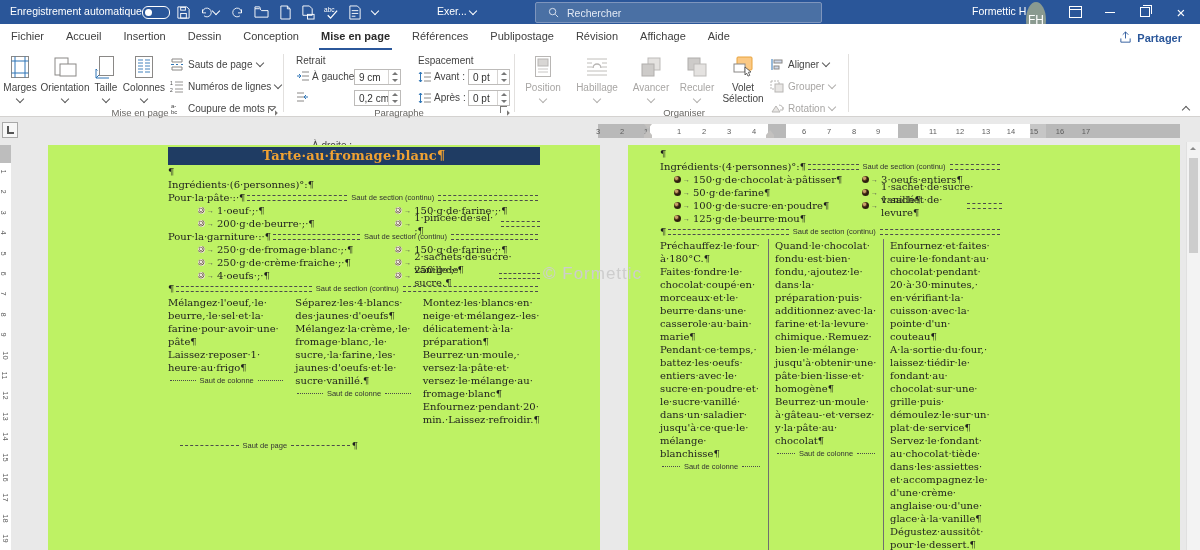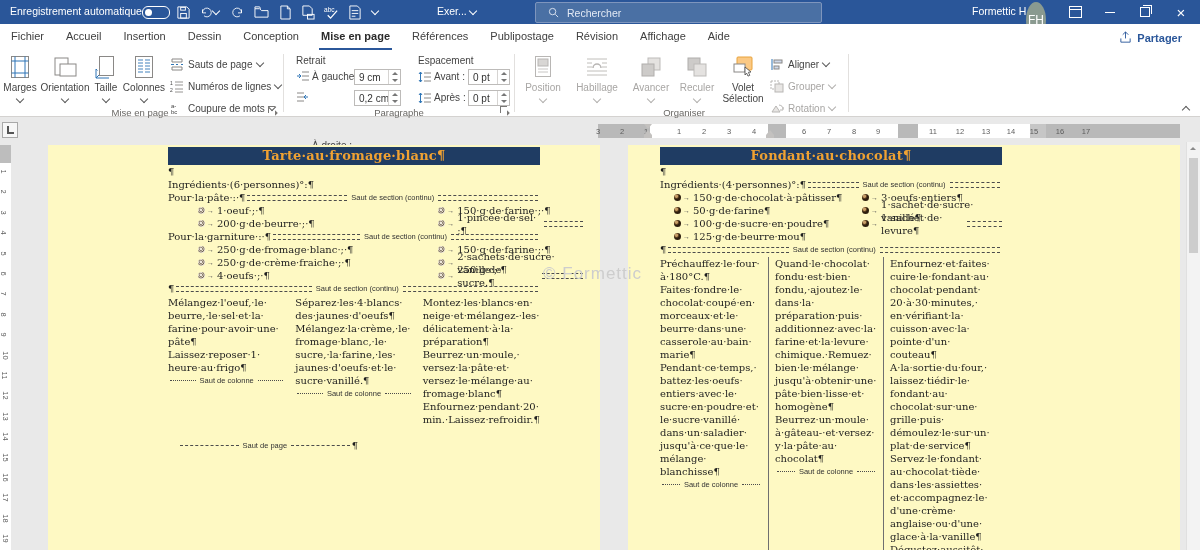--- a/index.html
+++ b/index.html
@@ -69,35 +69,35 @@
   #vruler{position:absolute;left:0;top:145px;width:11px;height:405px;background:#fff;}
   #vruler .mtop{position:absolute;left:0;top:0;width:11px;height:18px;background:#bdbdbd;}
   .vnum{position:absolute;left:1px;font-size:7.5px;color:#5c5c5c;transform:rotate(90deg);}
 
   
   #scrollbar{position:absolute;left:1186px;top:142px;width:14px;height:408px;background:#f3f3f3;border-left:1px solid #e0e0e0;}
   #scrollbar .arr{position:absolute;left:3px;top:5px;}
   #scrollbar .thumb{position:absolute;left:2px;top:16px;width:9px;height:95px;background:#cdcdcd;}
 
   
-  .page{position:absolute;top:145px;height:405px;background:#fef9c3;}
+  .page{position:absolute;top:145px;height:405px;background:#bef264;}
   #page1{left:48px;width:552px;}
   #page2{left:628px;width:552px;}
   .inner{position:absolute;top:2px;font-family:"DejaVu Serif",serif;font-size:10px;line-height:13px;color:#1e1e1e;}
   #page1 .inner{left:120px;width:372px;}
   #page2 .inner{left:32px;width:342px;}
   .banner{height:18px;line-height:18px;text-align:center;font-weight:bold;font-size:13px;letter-spacing:.2px;}
   .para{margin:0;}
   .hdr-row{display:flex;align-items:center;}
   .hdr-row .txt{white-space:nowrap;}
   .sbline{flex:1;height:4px;border-top:1px dashed #4c4c4c;border-bottom:1px dashed #4c4c4c;margin:0 2px;min-width:10px;}
   .sblabel{font-family:"Liberation Sans",sans-serif;font-size:7.5px;color:#333;white-space:nowrap;padding:0 2px;}
   .stub{display:inline-block;width:42px;height:4px;border-top:1px dashed #4c4c4c;border-bottom:1px dashed #4c4c4c;margin-left:3px;vertical-align:middle;}
   .inglist{display:grid;}
-  #page1 .inglist{grid-template-columns:53% 47%;gap:43px;}
+  #page1 .inglist{grid-template-columns:53% 47%;}
   #page2 .inglist{grid-template-columns:55% 45%;}
   .ingitem{display:flex;align-items:center;height:13px;}
   #page1 .ingitem{padding-left:30px;}
   #page2 .ingitem{padding-left:14px;}
   .blt1{flex:none;width:7px;height:7px;border-radius:50%;background:radial-gradient(circle at 40% 40%,#efe9de 0 1px,#7d6f5d 1.6px,#e7dfd2 2.4px,#6f6150 3.2px,#ece5d9 4px);}
   .blt2{flex:none;width:7px;height:7px;border-radius:50%;background:radial-gradient(circle at 35% 32%,#c79e68 0 1.2px,#6b4a26 2px,#2e1f0f 3px 70%);}
   .tabmark{font-size:7px;color:#555;margin:0 3px 0 2px;font-family:"Liberation Sans",sans-serif;}
   .threecol{display:flex;margin-top:1px;}
   #page1 .tc{width:118px;margin-right:10px;}
   #page2 .tc{width:102px;}
@@ -590,21 +590,20 @@
         <span class="pb-lead"></span>
         <span class="sblabel">Saut de page</span>
         <span class="pb-lead"></span>
         <span>¶</span>
       </div>
     </div>
   </div>
 
   <div class="page" id="page2">
     <div class="inner">
-      <div class="banner" style="background:#1f3c63;color:#f0a232;"><span class="dots">Fondant·​au·​chocolat¶</span></div>
       <div class="para">¶</div>
 
       <div class="hdr-row">
         <span class="txt dots">Ingrédients·​(4·​personnes)°:¶</span>
         <span class="sbline"></span>
         <span class="sblabel">Saut de section (continu)</span>
         <span class="sbline"></span>
       </div>
       <div class="inglist">
         <div>

